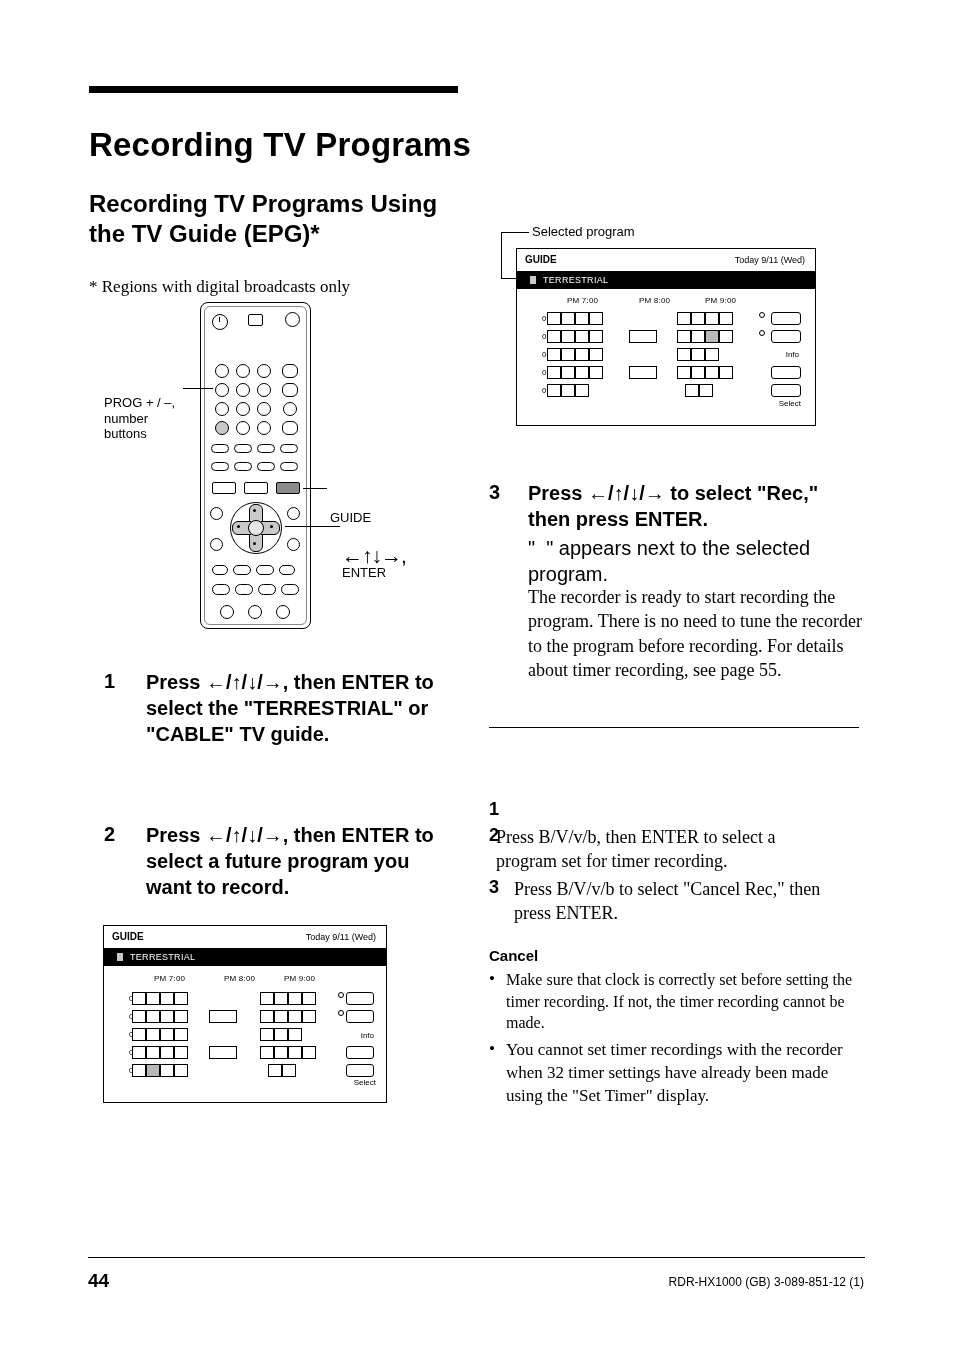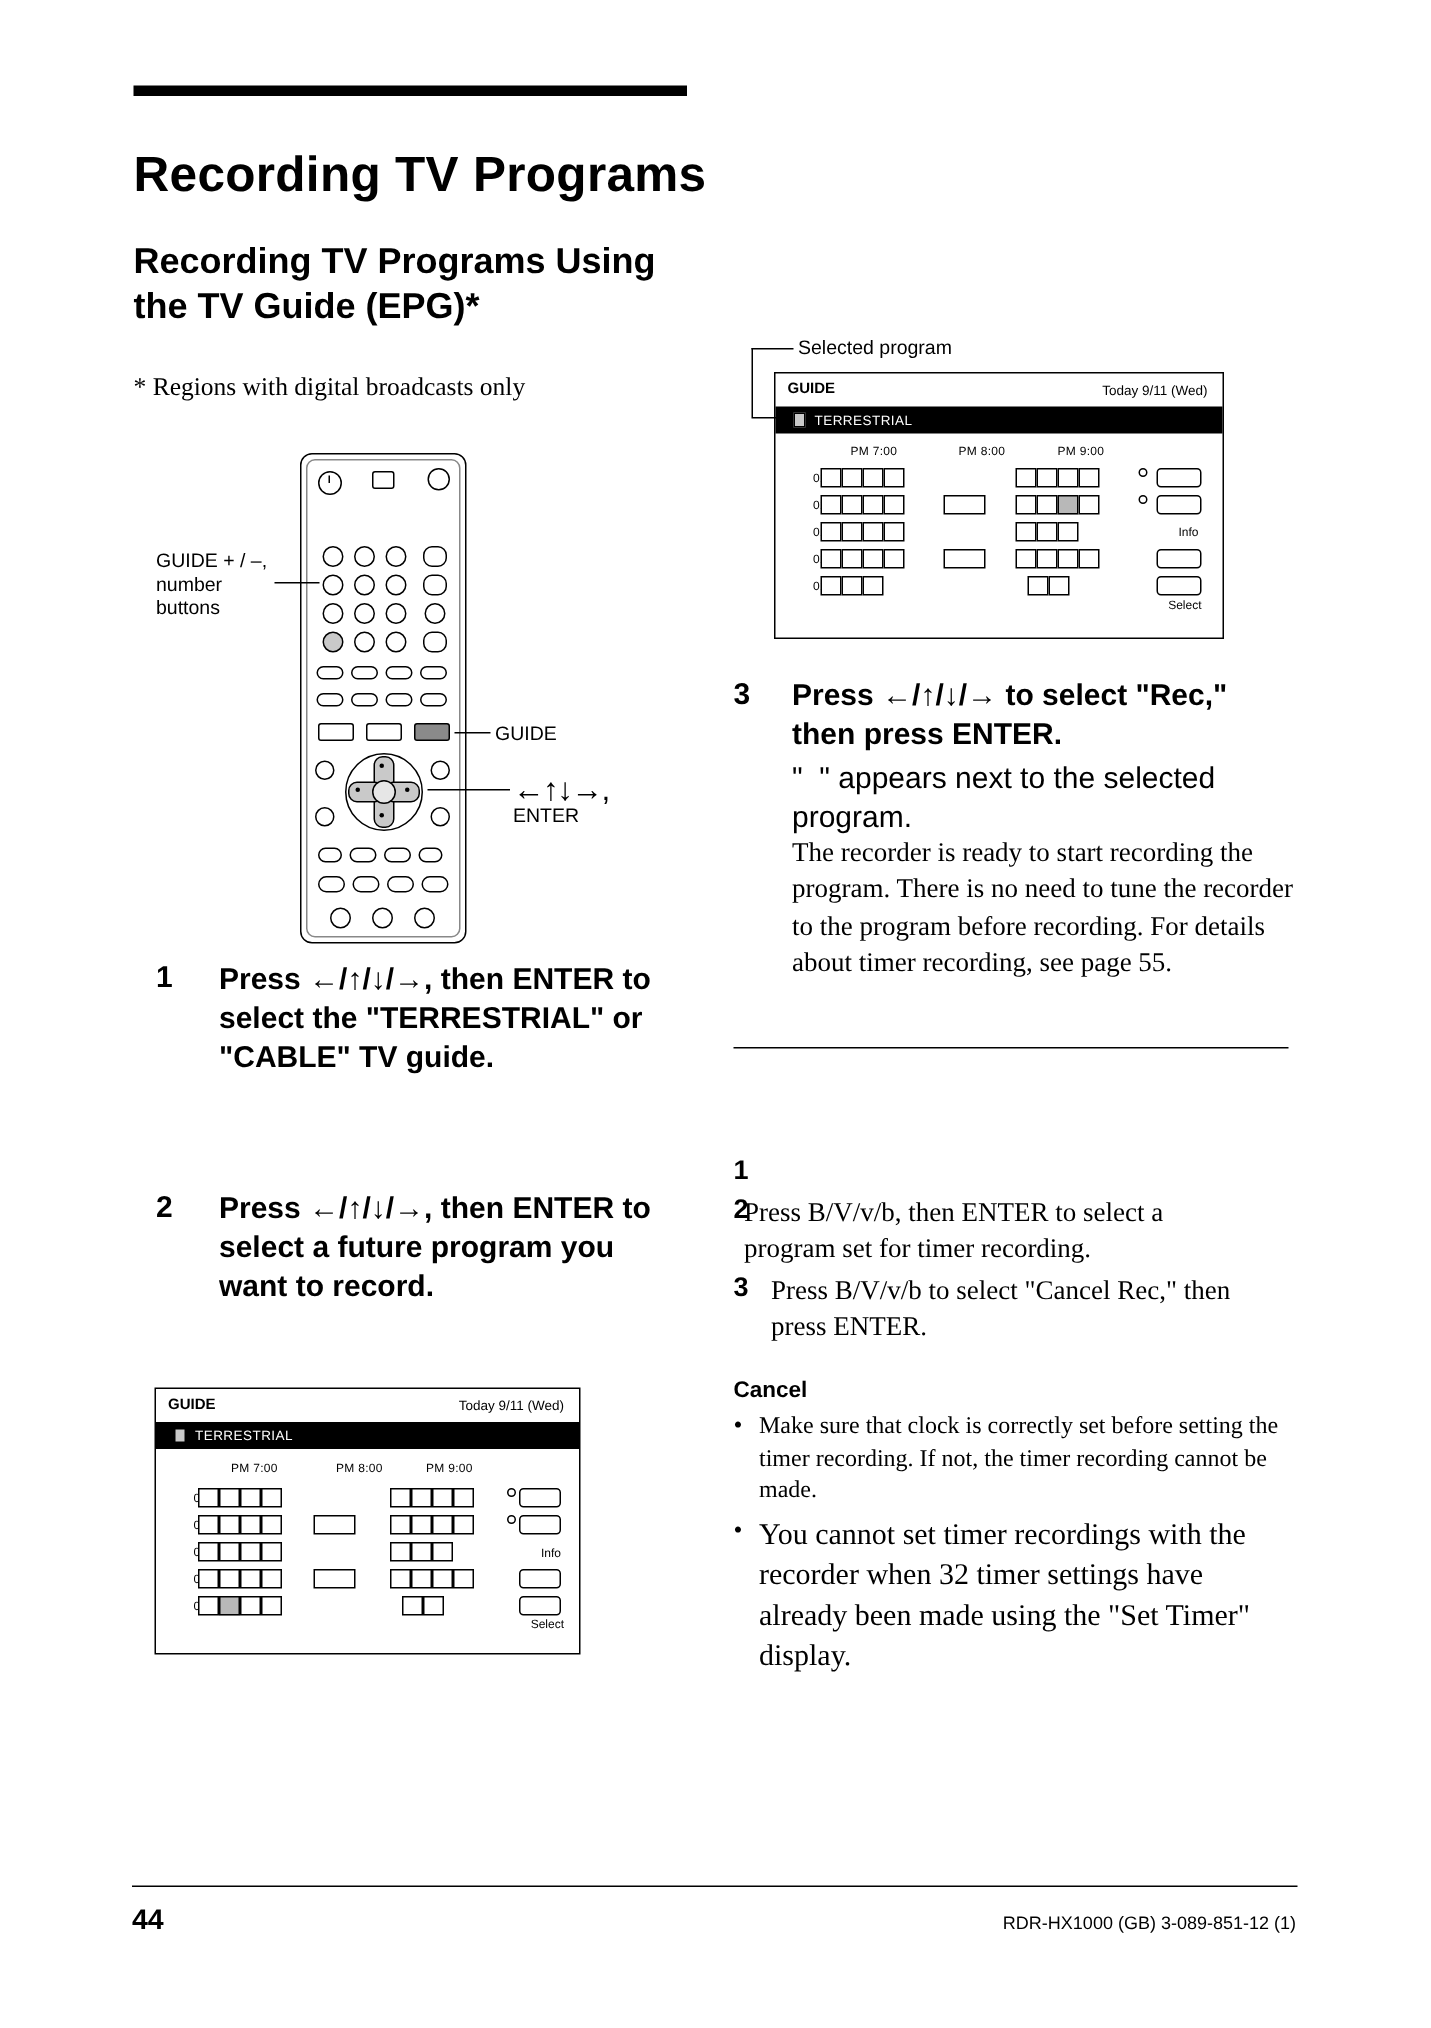--- a/index.html
+++ b/index.html
@@ -15,20 +15,21 @@
     position: relative;
   }
   .page {
     position: relative;
     width: 954px;
     height: 1352px;
   }
   .el {
     position: absolute;
     line-height: 1.20;
+    margin-top: 29px;
   }
   .rule-top {
     width: 369px;
     height: 7px;
     background: #000;
   }
   .title {
     font-family: Arial, Helvetica, sans-serif;
     font-weight: bold;
     font-size: 33px;
@@ -356,21 +357,21 @@
     <div class="rbtn pill" style="left:35px; top:282px; width:18px; height:11px;"></div>
     <div class="rbtn pill" style="left:58px; top:282px; width:18px; height:11px;"></div>
     <div class="rbtn pill" style="left:81px; top:282px; width:18px; height:11px;"></div>
 
     <div class="rbtn circ" style="left:20px; top:303px; width:14px; height:14px;"></div>
     <div class="rbtn circ" style="left:48px; top:303px; width:14px; height:14px;"></div>
     <div class="rbtn circ" style="left:76px; top:303px; width:14px; height:14px;"></div>
   </div>
 
   <div class="leader" style="left:183px; top:388px; width:30px; height:1px;"></div>
-  <div class="el label-tiny" style="left:104px; top:366px; width:80px; white-space:pre-line; text-align:left;">GUIDE + / –,
+  <div class="el label-tiny" style="left:104px; top:366px; width:80px; white-space:pre-line; text-align:left;">PROG + / –,
 number
 buttons</div>
 
   <div class="leader" style="left:303px; top:488px; width:24px; height:1px;"></div>
   <div class="el label-tiny" style="left:330px; top:481px;">GUIDE</div>
 
   <div class="leader" style="left:285px; top:526px; width:55px; height:1px;"></div>
   <div class="el arrow-glyphs" style="left:342px; top:514px;">←↑↓→,</div>
   <div class="el label-tiny" style="left:342px; top:536px;">ENTER</div>
 
@@ -551,19 +552,19 @@
 
   <div class="el" style="left:489px; top:848px; font-family:Arial; font-weight:bold; font-size:18px;">3</div>
   <div class="el body-txt-wide" style="left:514px; top:848px; width:340px;">Press B/V/v/b to select "Cancel Rec," then press ENTER.</div>
 
   <div class="el note-head" style="left:489px; top:918px;">Cancel</div>
 
   <div class="el" style="left:489px; top:940px; font-size:17px;">•</div>
   <div class="el" style="left:506px; top:940px; width:350px; font-family:'Times New Roman'; font-size:16px; line-height:1.35;">Make sure that clock is correctly set before setting the timer recording. If not, the timer recording cannot be made.</div>
 
   <div class="el" style="left:489px; top:1010px; font-size:17px;">•</div>
-  <div class="el" style="left:506px; top:1010px; width:350px; font-family:'Times New Roman'; font-size:20px; line-height:1.35;">You cannot set timer recordings with the recorder when 32 timer settings have already been made using the "Set Timer" display.</div>
+  <div class="el" style="left:506px; top:1010px; width:350px; font-family:'Times New Roman'; font-size:17px; line-height:1.35;">You cannot set timer recordings with the recorder when 32 timer settings have already been made using the "Set Timer" display.</div>
 
   <div class="footer-rule" style="left:88px; top:1257px; width:777px;"></div>
   <div class="page-num" style="left:88px; top:1270px;">44</div>
   <div class="footer-file" style="right:90px; top:1275px;">RDR-HX1000 (GB)  3-089-851-12 (1)</div>
 
 </div>
 
 </body></html>

